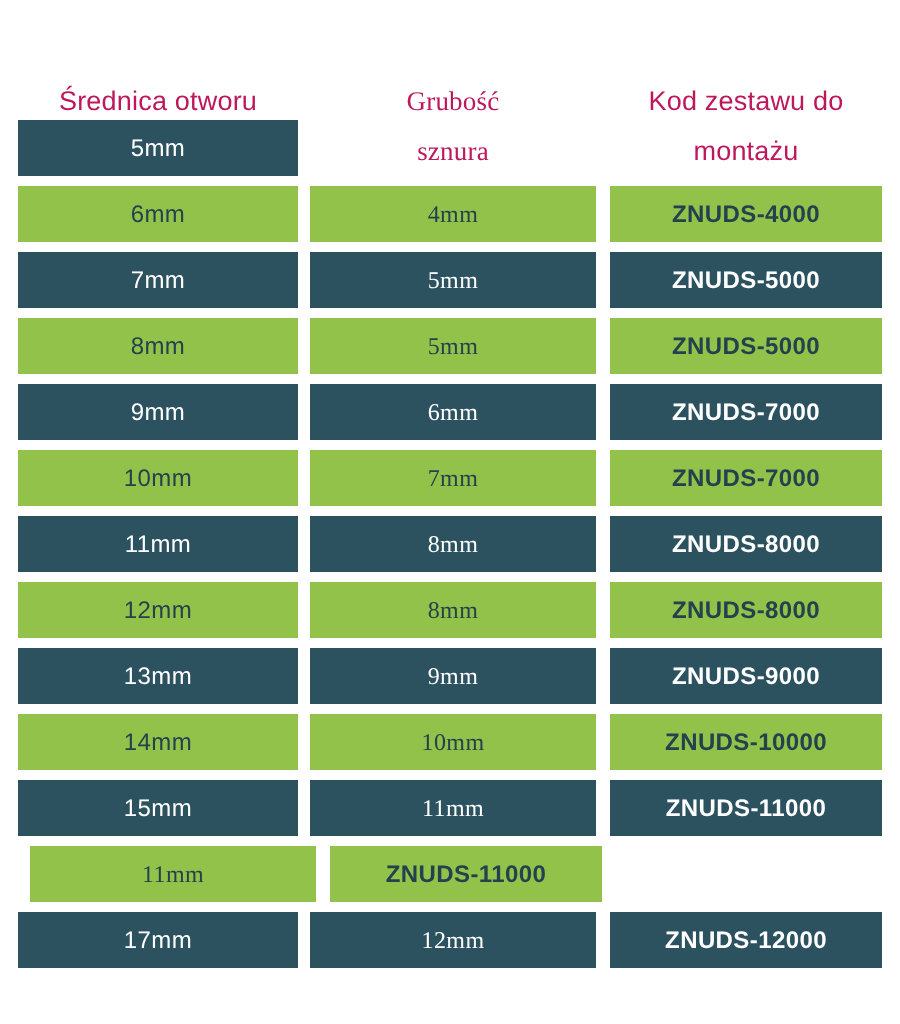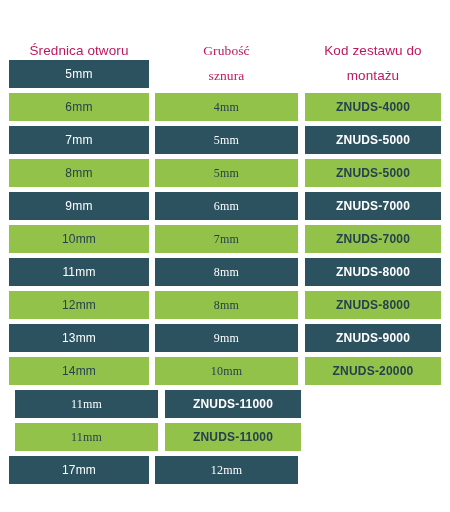--- a/index.html
+++ b/index.html
@@ -170,35 +170,37 @@
         <div class="gap-1"></div>
         <div class="cell col-2 cell-size">9mm</div>
         <div class="gap-2"></div>
         <div class="cell col-3 cell-code">ZNUDS-9000</div>
       </div>
       <div class="table-row row-green">
         <div class="cell col-1 cell-size">14mm</div>
         <div class="gap-1"></div>
         <div class="cell col-2 cell-size">10mm</div>
         <div class="gap-2"></div>
-        <div class="cell col-3 cell-code">ZNUDS-20000</div>
-      </div>
-      <div class="table-row row-dark">
+        <div class="cell col-3 cell-code">ZNUDS-10000</div>
+      </div>
+      <div class="table-row row-dark">
+        <div class="cell col-1 cell-size">15mm</div>
         <div class="gap-1"></div>
         <div class="cell col-2 cell-size">11mm</div>
         <div class="gap-2"></div>
         <div class="cell col-3 cell-code">ZNUDS-11000</div>
       </div>
       <div class="table-row row-green">
         <div class="gap-1"></div>
         <div class="cell col-2 cell-size">11mm</div>
         <div class="gap-2"></div>
         <div class="cell col-3 cell-code">ZNUDS-11000</div>
       </div>
       <div class="table-row row-dark">
         <div class="cell col-1 cell-size">17mm</div>
         <div class="gap-1"></div>
         <div class="cell col-2 cell-size">12mm</div>
         <div class="gap-2"></div>
+        <div class="cell col-3 cell-code">ZNUDS-12000</div>
       </div>
     </div>
 
 </div>
 
 </body></html>

